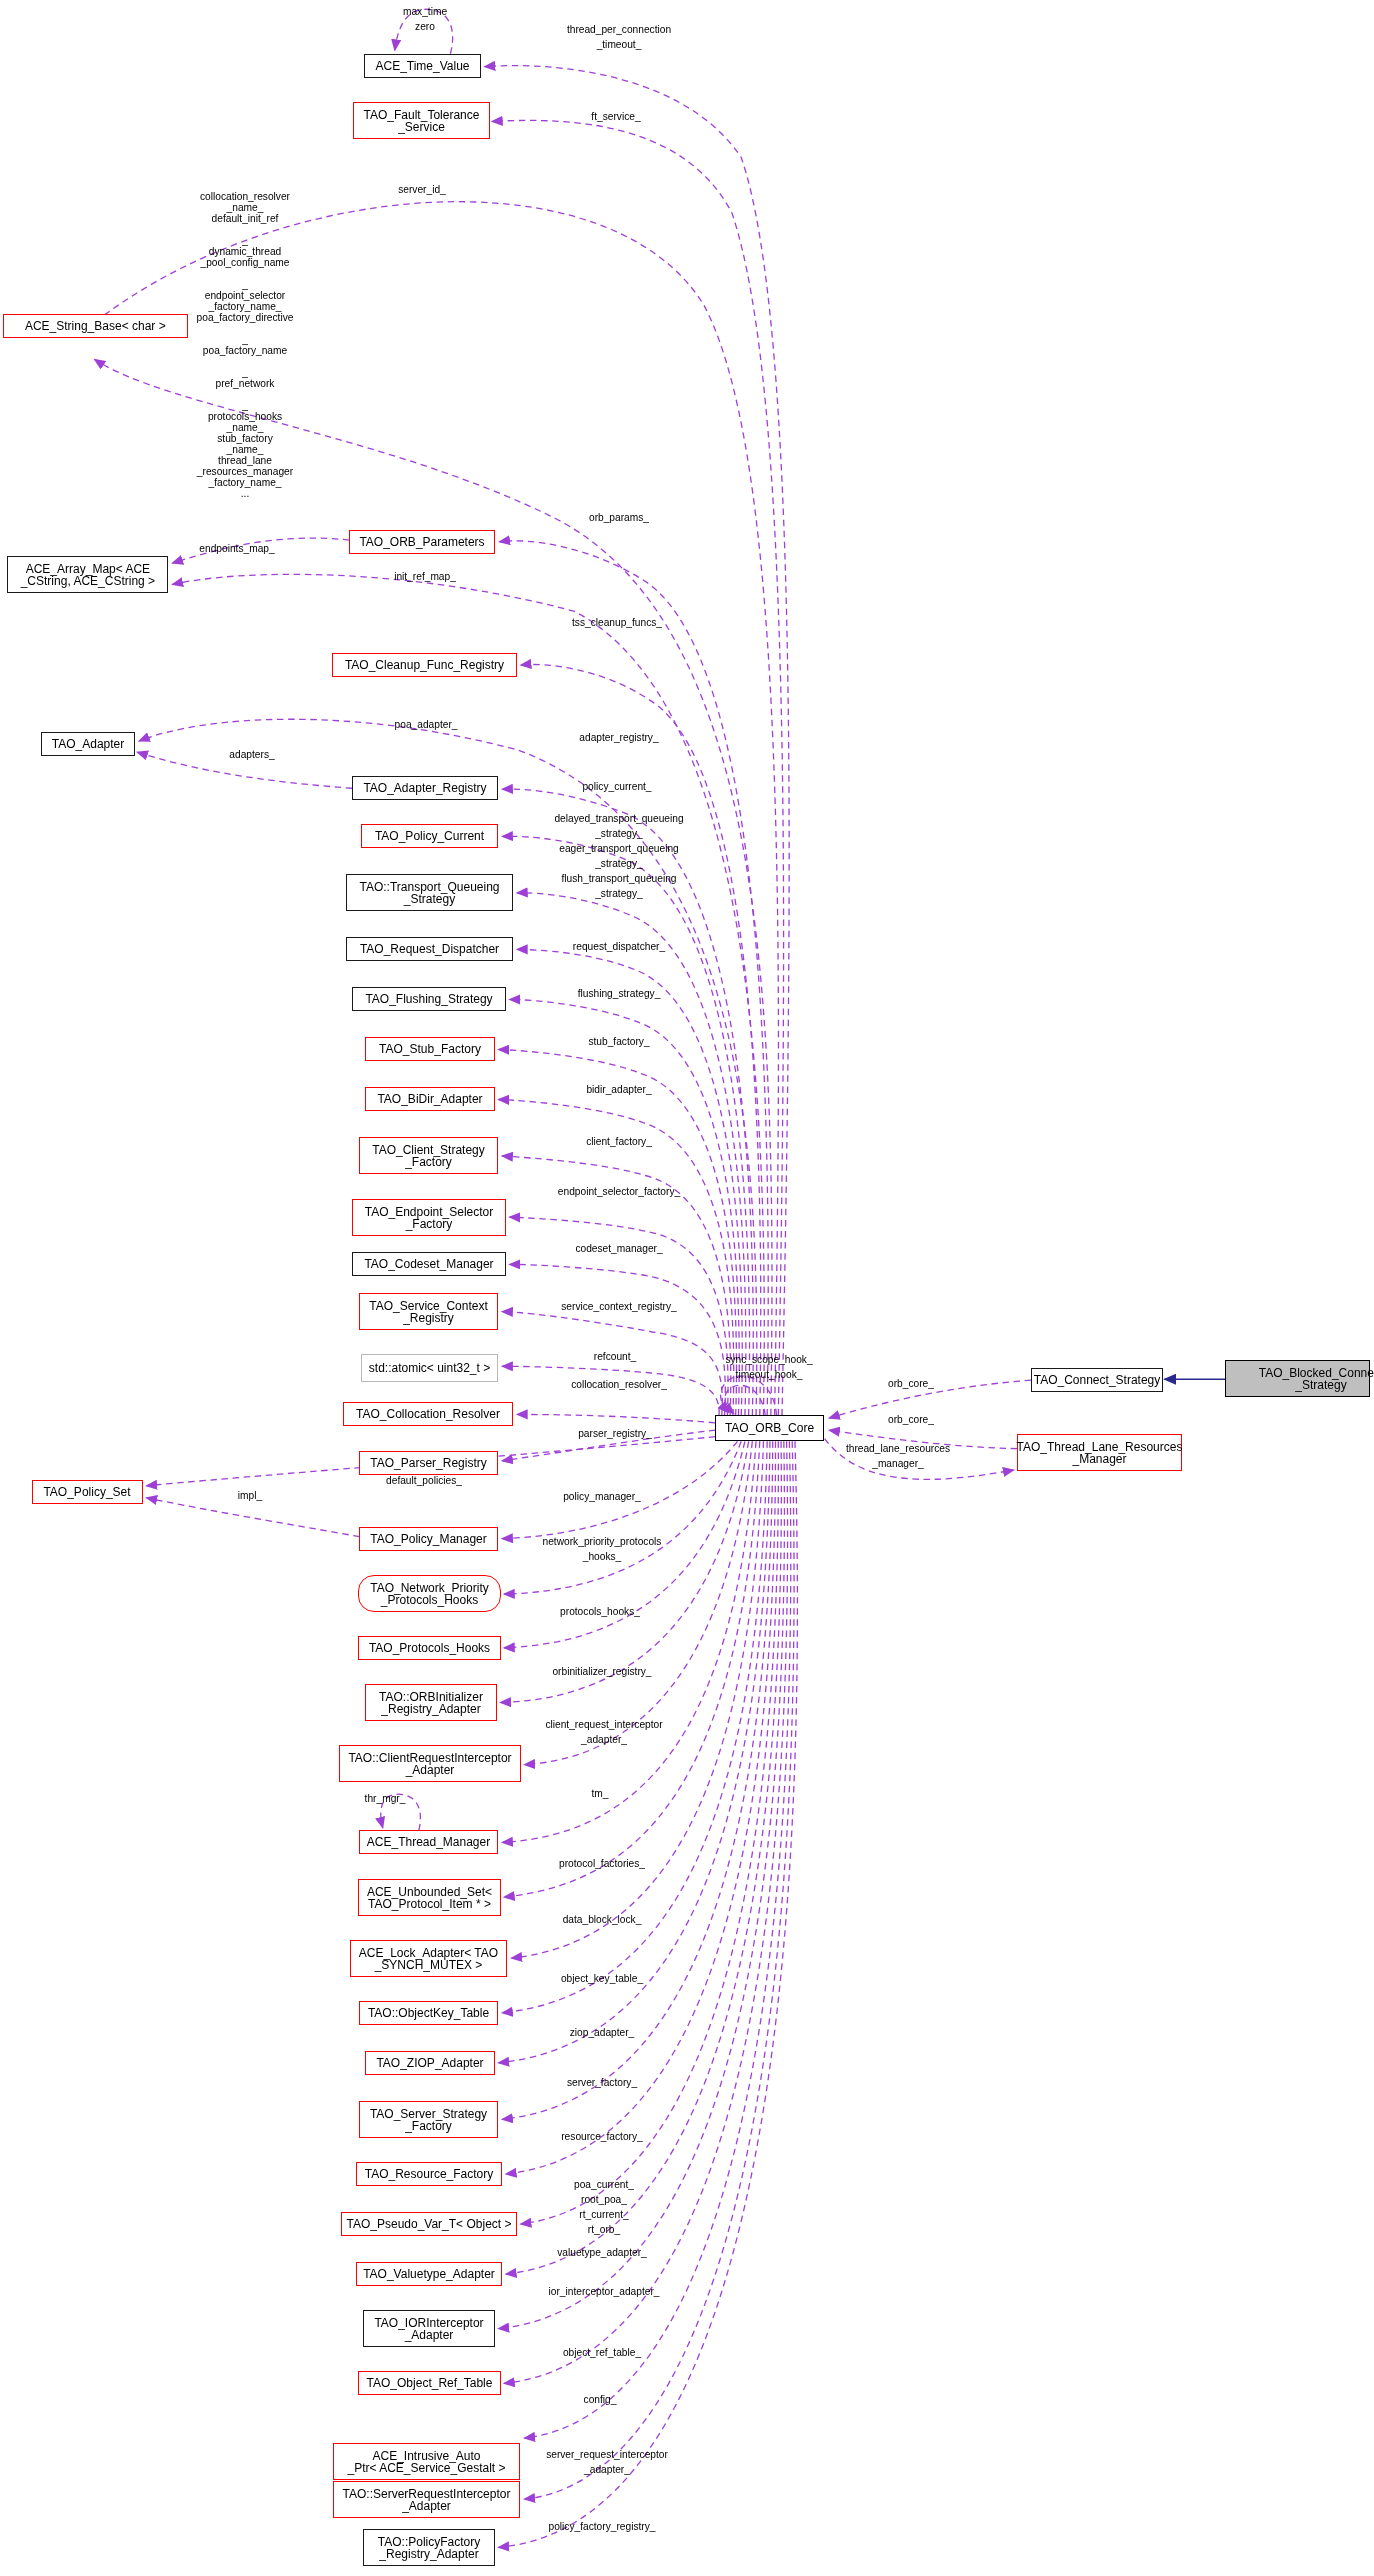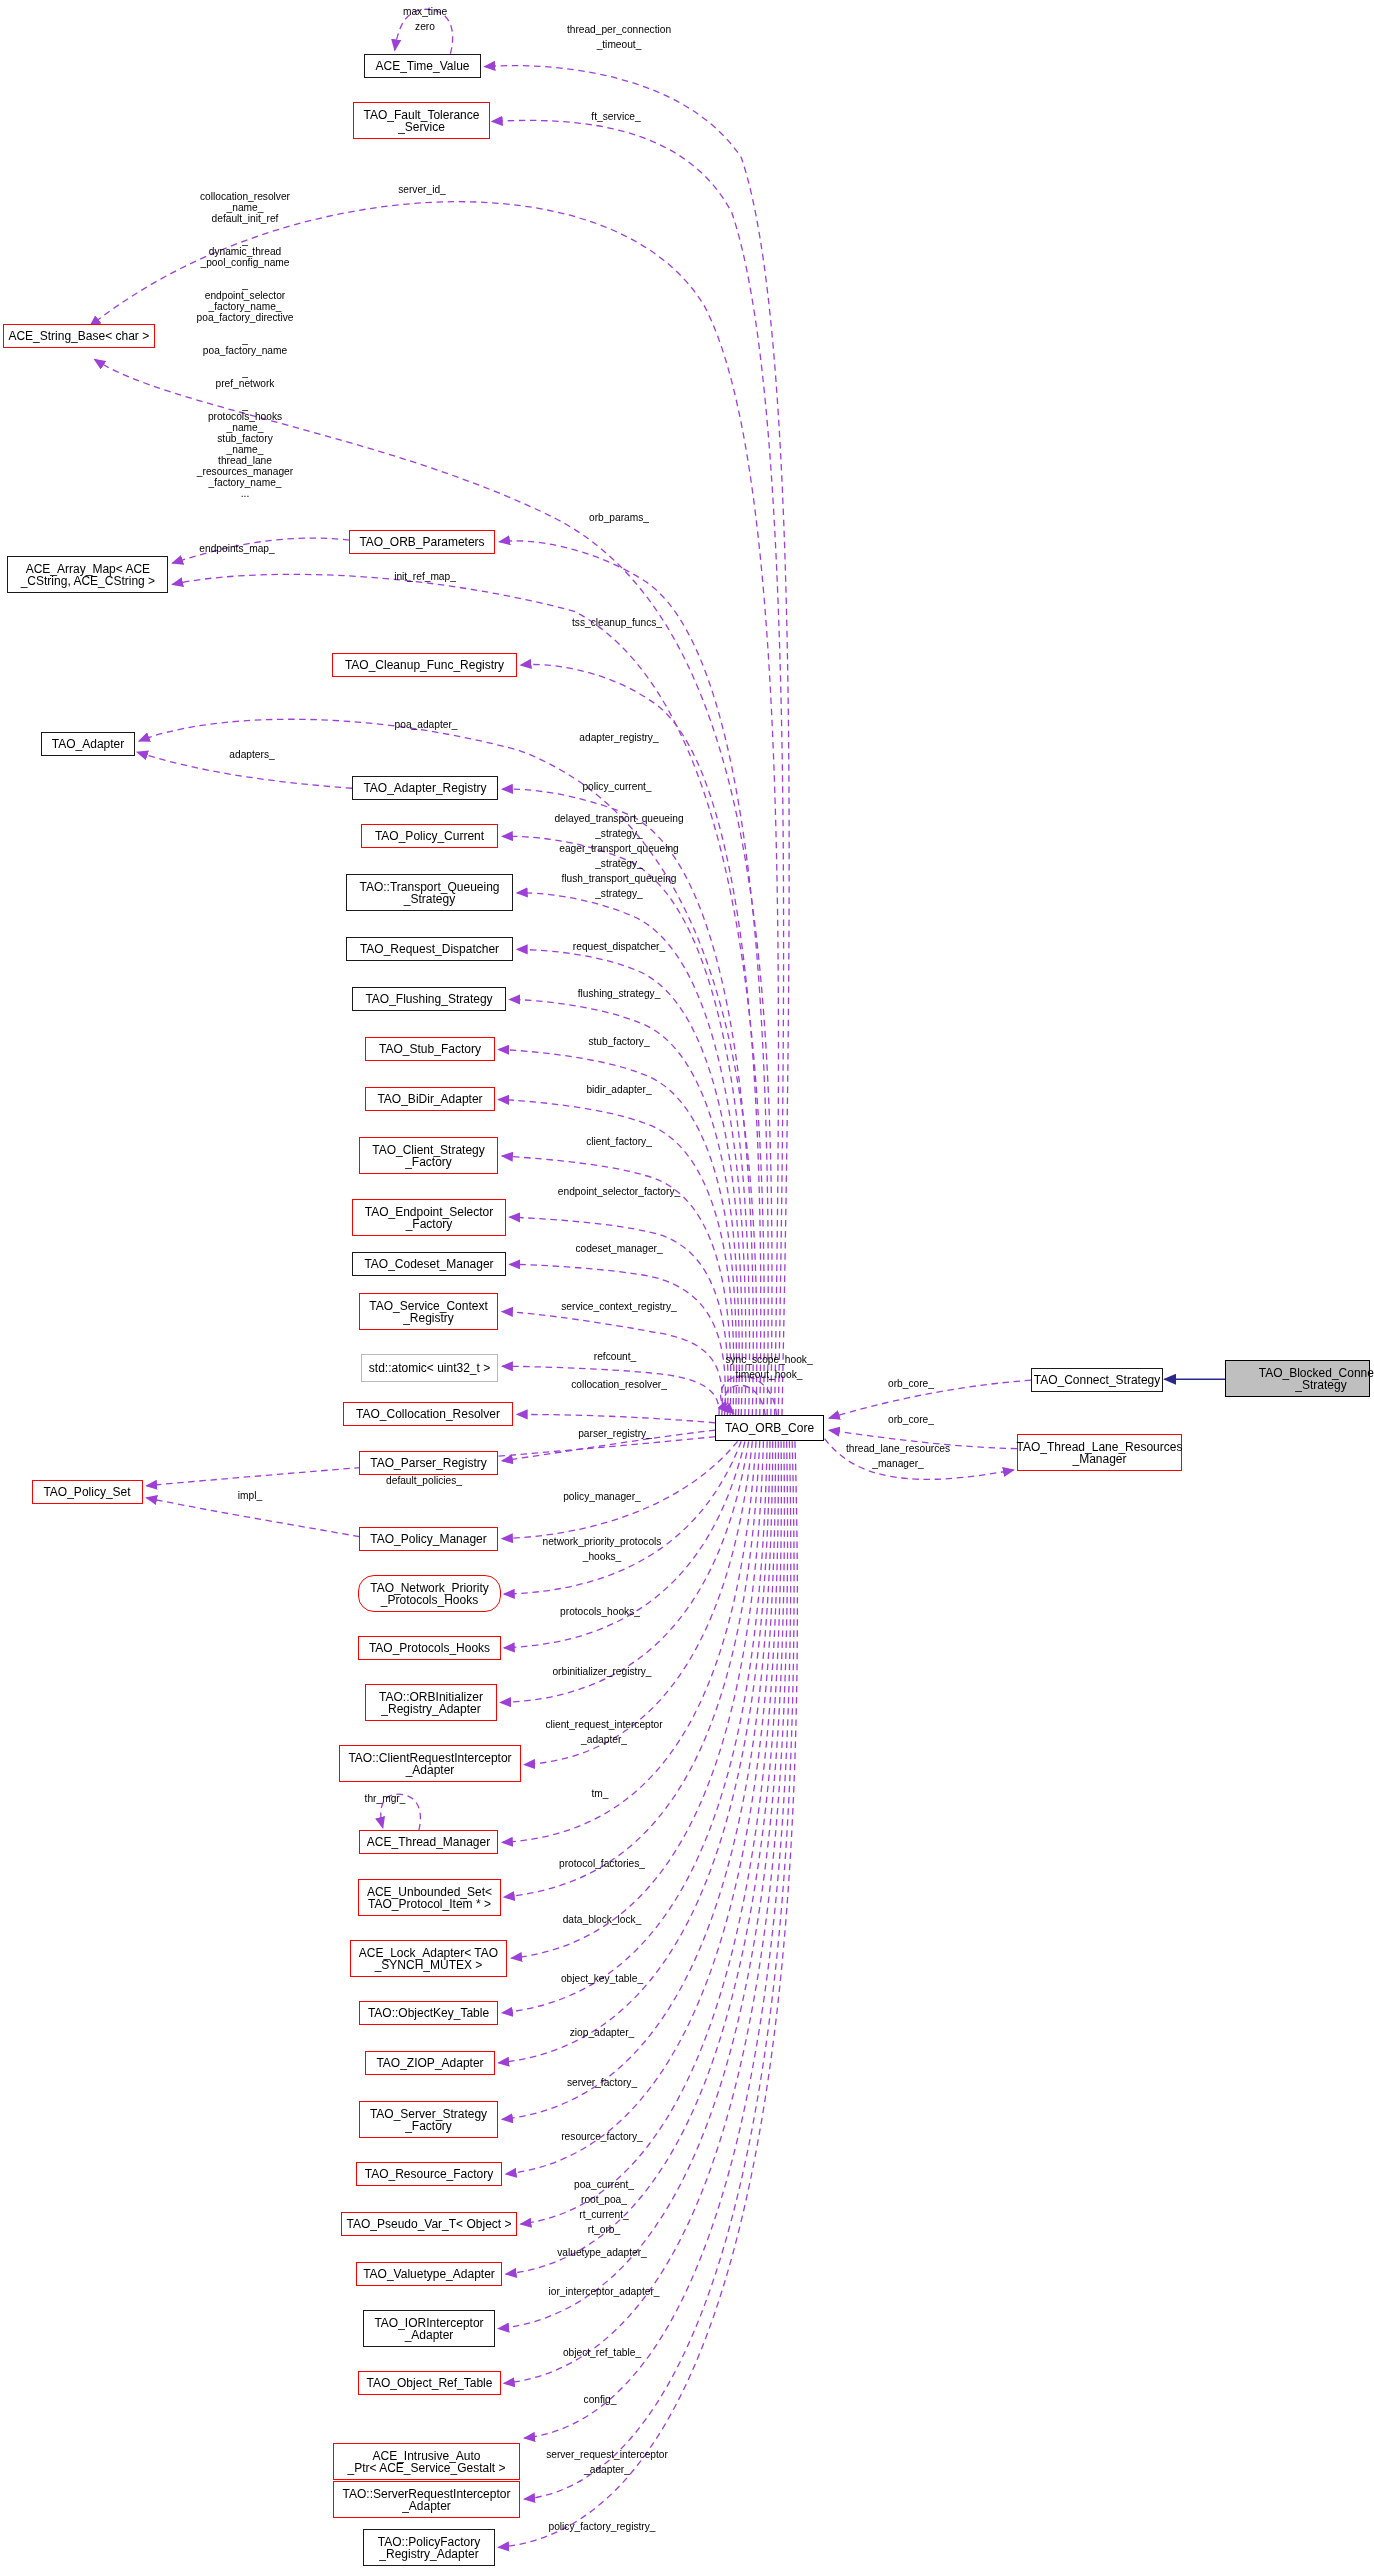--- a/index.html
+++ b/index.html
@@ -179,21 +179,21 @@
       <div class="elabel" style="left: 602px; top: 2519px;">policy_factory_registry_</div>
       <div class="elabel" style="left: 911px; top: 1376px;">orb_core_</div>
       <div class="elabel" style="left: 911px; top: 1412px;">orb_core_</div>
       <div class="elabel" style="left: 898px; top: 1441px;">thread_lane_resources
 _manager_</div>
     </div>
   <div id="nodes-layer">
       <div class="node black" style="left: 364px; top: 54px; width: 117px; height: 24px;">ACE_Time_Value</div>
       <div class="node red" style="left: 353px; top: 102px; width: 137px; height: 37px;">TAO_Fault_Tolerance
 _Service</div>
-      <div class="node red" style="left: 2.8px; top: 324px; width: 152px; height: 24px;">ACE_String_Base&lt; char &gt;</div>
+      <div class="node red" style="left: 2.8px; top: 314px; width: 185px; height: 24px;">ACE_String_Base&lt; char &gt;</div>
       <div class="node red" style="left: 349px; top: 530px; width: 146px; height: 24px;">TAO_ORB_Parameters</div>
       <div class="node black" style="left: 7.4px; top: 556px; width: 161px; height: 37px;">ACE_Array_Map&lt; ACE
 _CString, ACE_CString &gt;</div>
       <div class="node red" style="left: 332px; top: 653px; width: 185px; height: 24px;">TAO_Cleanup_Func_Registry</div>
       <div class="node black" style="left: 41px; top: 732px; width: 94px; height: 24px;">TAO_Adapter</div>
       <div class="node black" style="left: 352px; top: 776px; width: 146px; height: 24px;">TAO_Adapter_Registry</div>
       <div class="node red" style="left: 361px; top: 824px; width: 137px; height: 24px;">TAO_Policy_Current</div>
       <div class="node black" style="left: 346px; top: 874px; width: 167px; height: 37px;">TAO::Transport_Queueing
 _Strategy</div>
       <div class="node black" style="left: 346px; top: 937px; width: 167px; height: 24px;">TAO_Request_Dispatcher</div>

